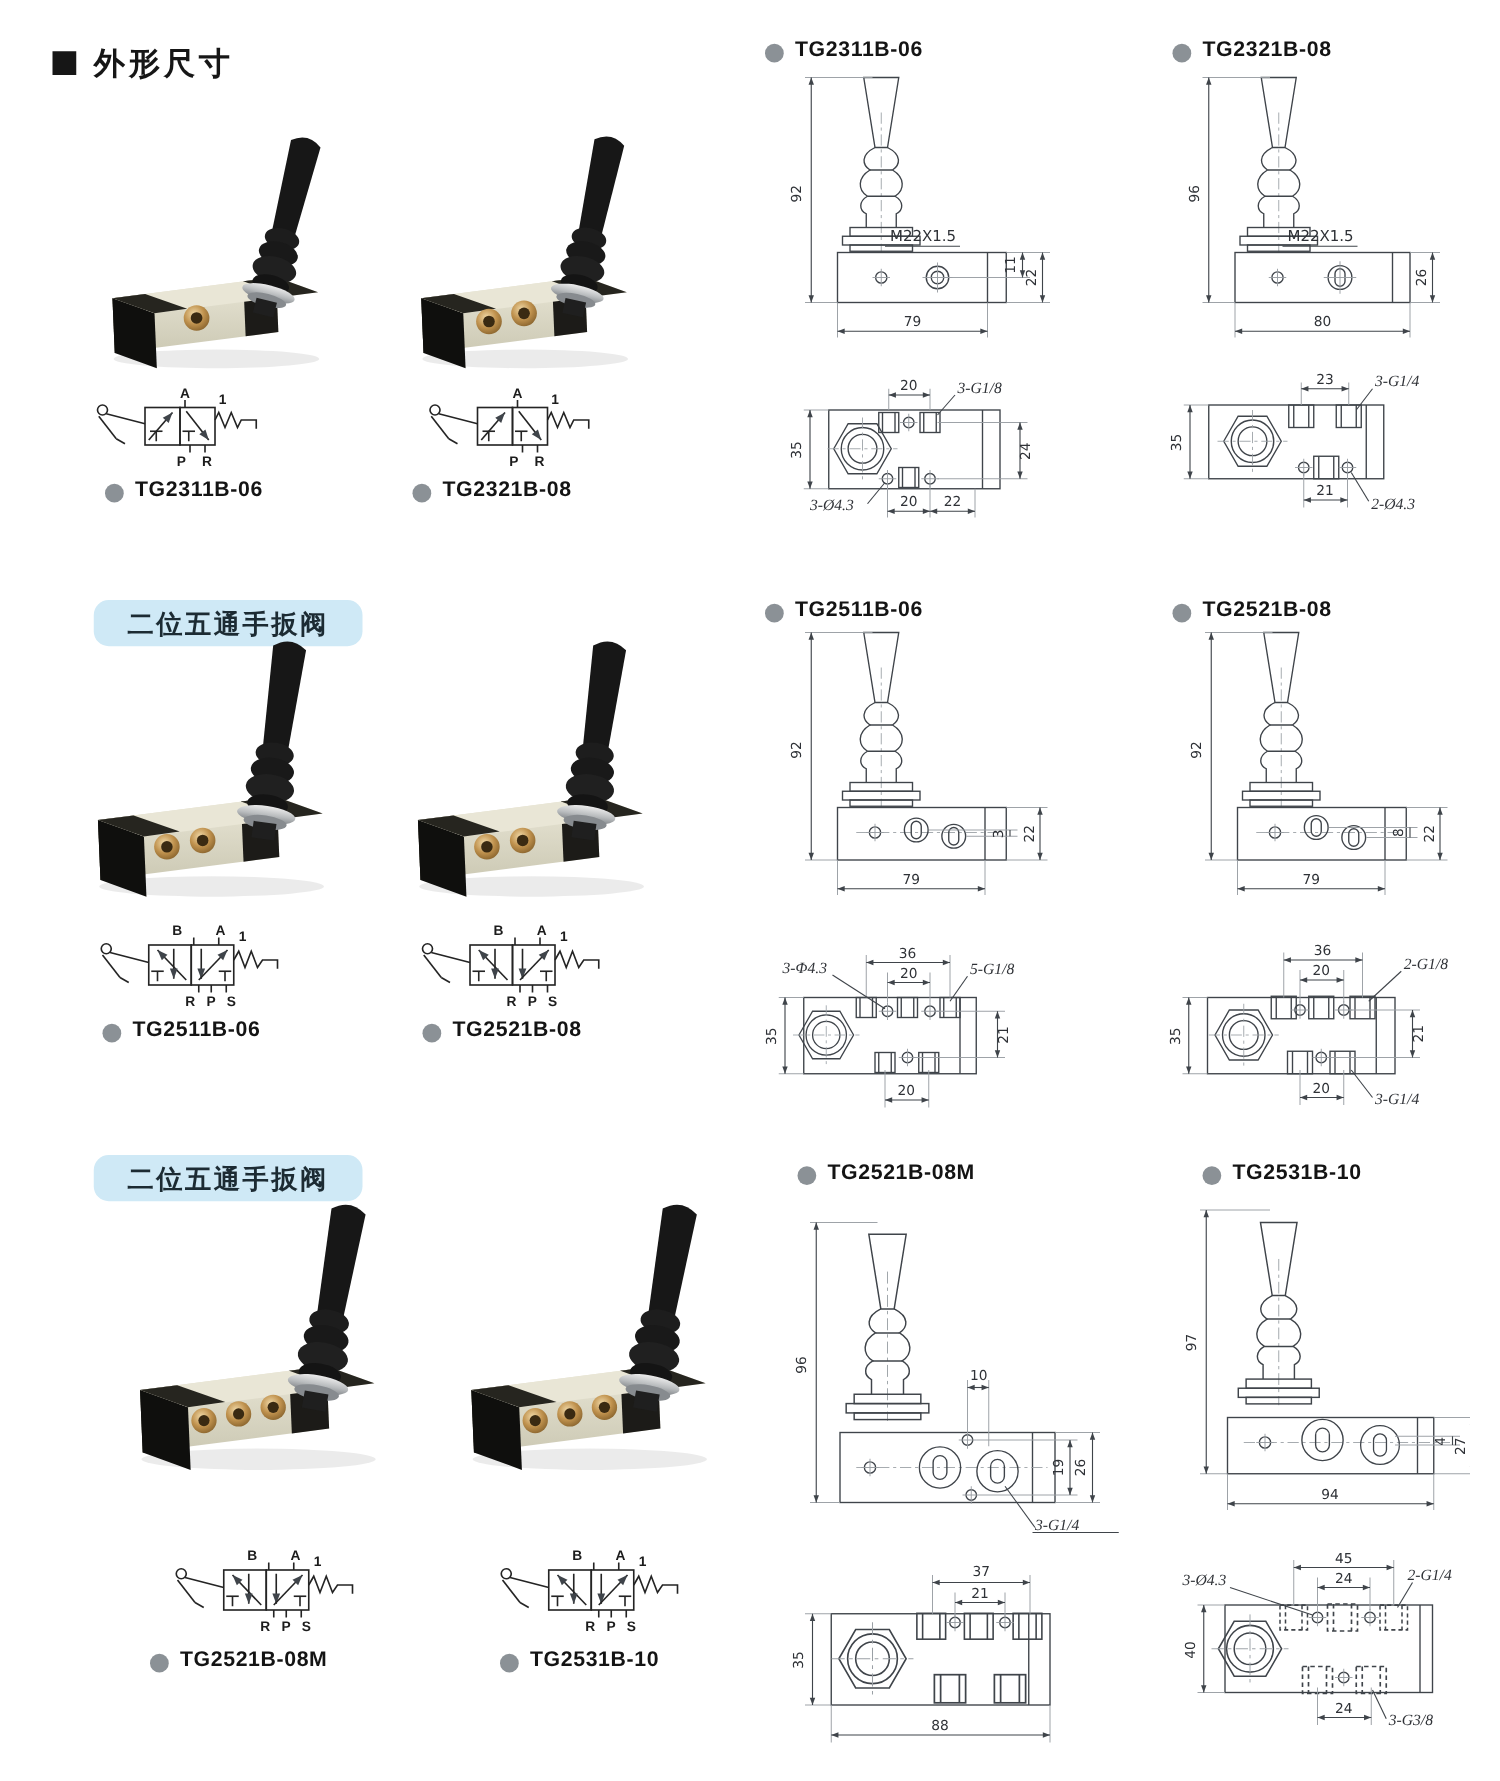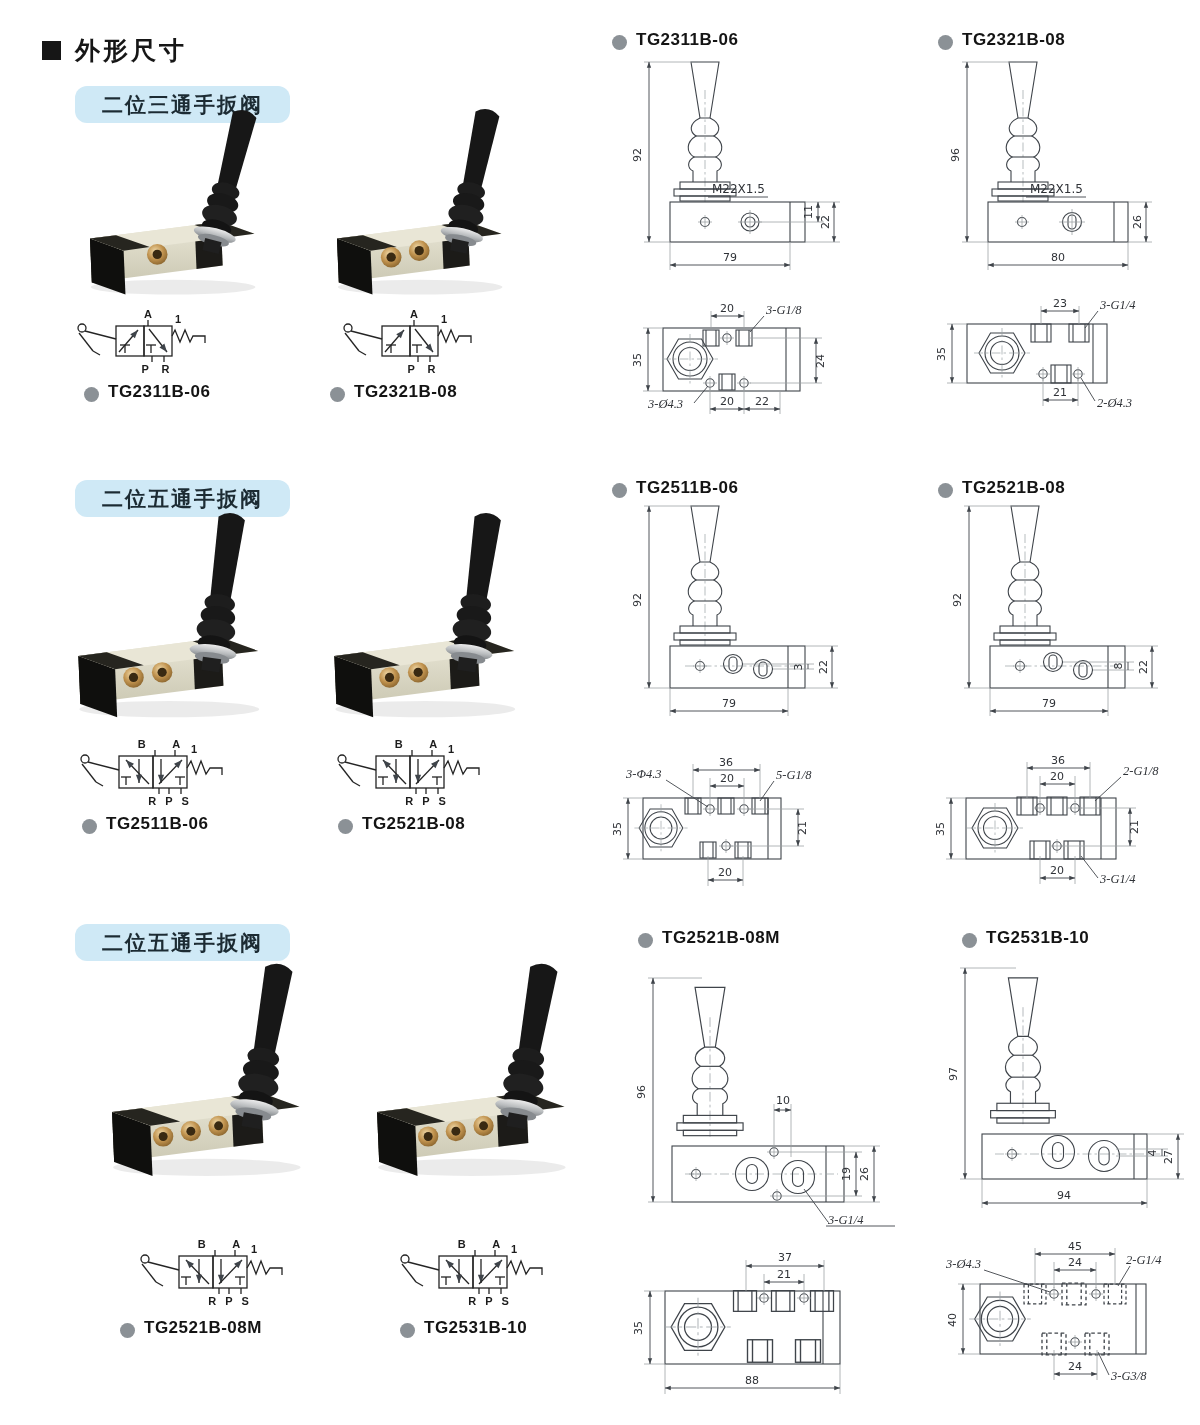--- a/index.html
+++ b/index.html
@@ -1,17 +1,17 @@
 <!DOCTYPE html>
 <html><head>
 <meta charset="utf-8">
 <style>
   html,body{margin:0;padding:0;background:#ffffff;}
   .page{position:relative;width:1176px;height:1425px;background:#ffffff;overflow:hidden;
-        font-family:"Liberation Sans",sans-serif;padding-left:24px;}
+        font-family:"Liberation Sans",sans-serif;}
   .abs{position:absolute;}
   .hdr{display:flex;align-items:center;gap:14px;}
   .hdr-sq{width:19px;height:19px;background:#161616;}
   .hdr-title{font-size:25px;font-weight:bold;color:#161616;letter-spacing:3px;}
   .badge{background:#cfe9f6;border-radius:12px;display:flex;align-items:center;justify-content:center;
          font-size:21px;font-weight:bold;color:#1c2b33;letter-spacing:2px;}
   .mlabel{display:flex;align-items:flex-end;gap:9px;font-weight:bold;font-size:17px;color:#141414;letter-spacing:0.5px;}
   .bullet{width:15px;height:15px;border-radius:50%;background:#8b9196;flex:none;}
   svg{overflow:visible;}
   .ln{stroke:#3f444a;stroke-width:1.1;fill:none;}
@@ -120,21 +120,20 @@
     <polygon points="128,103.6 156,100 192,113 164,116.6" fill="#26251f"></polygon>
   </g>
  </defs>
 </svg>
 
 <div class="abs hdr" style="left:42px;top:34px">
   <div class="hdr-sq"></div>
   <div class="hdr-title">外形尺寸</div>
 </div>
 
-<div class="abs badge" style="left:75px;top:86px;width:215px;height:37px">二位三通手扳阀</div>
 <div class="abs badge" style="left:75px;top:480px;width:215px;height:37px">二位五通手扳阀</div>
 <div class="abs badge" style="left:75px;top:924px;width:215px;height:37px">二位五通手扳阀</div>
 
 <svg class="abs" style="left:75px;top:128px" width="215" height="178" viewBox="0 0 230 190">
   <use href="#vbody"></use>
   <circle cx="88" cy="135" r="11" fill="url(#gbrass)"></circle>
       <circle cx="88" cy="135" r="5" fill="#3a2a12"></circle>
   <use href="#vlev" transform="translate(150,112) rotate(14)"></use>
 </svg>
 <svg class="abs" style="left:322px;top:128px" width="215" height="178" viewBox="0 0 230 190">

